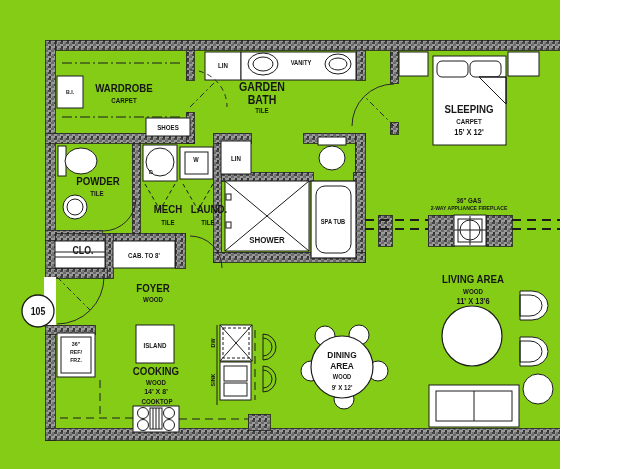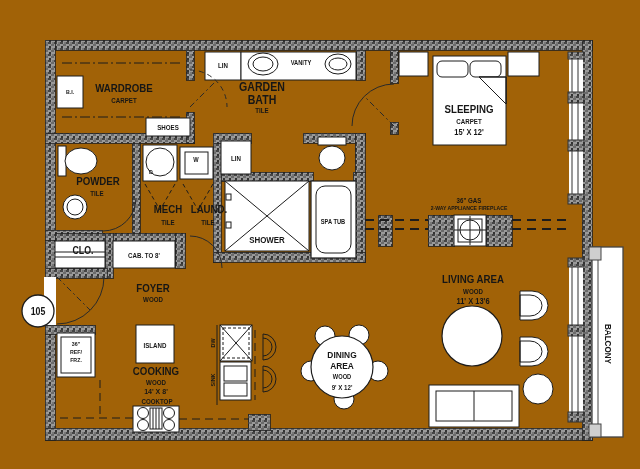--- a/index.html
+++ b/index.html
@@ -1,16 +1,16 @@
 <!DOCTYPE html>
 <html><head>
 <meta charset="utf-8">
 <style>
   html,body{margin:0;padding:0;background:#fff;}
-  .plan{position:relative;width:640px;height:469px;background:#a16207;overflow:hidden;
+  .plan{position:relative;width:560px;height:469px;background:#84cc16;overflow:hidden;
         font-family:"Liberation Sans",sans-serif;}
   .plan svg{position:absolute;left:0;top:0;}
   .lbl{position:absolute;font-weight:700;color:#161616;white-space:nowrap;line-height:1;
        transform:translate(-50%,-50%) scaleX(.88);z-index:5;
        font-family:"Liberation Sans",sans-serif;}
   .rotneg{transform:translate(-50%,-50%) rotate(-90deg) scaleX(.9);}
   .rotpos{transform:translate(-50%,-50%) rotate(90deg) scaleX(.9);}
 </style>
 </head>
 <body>

